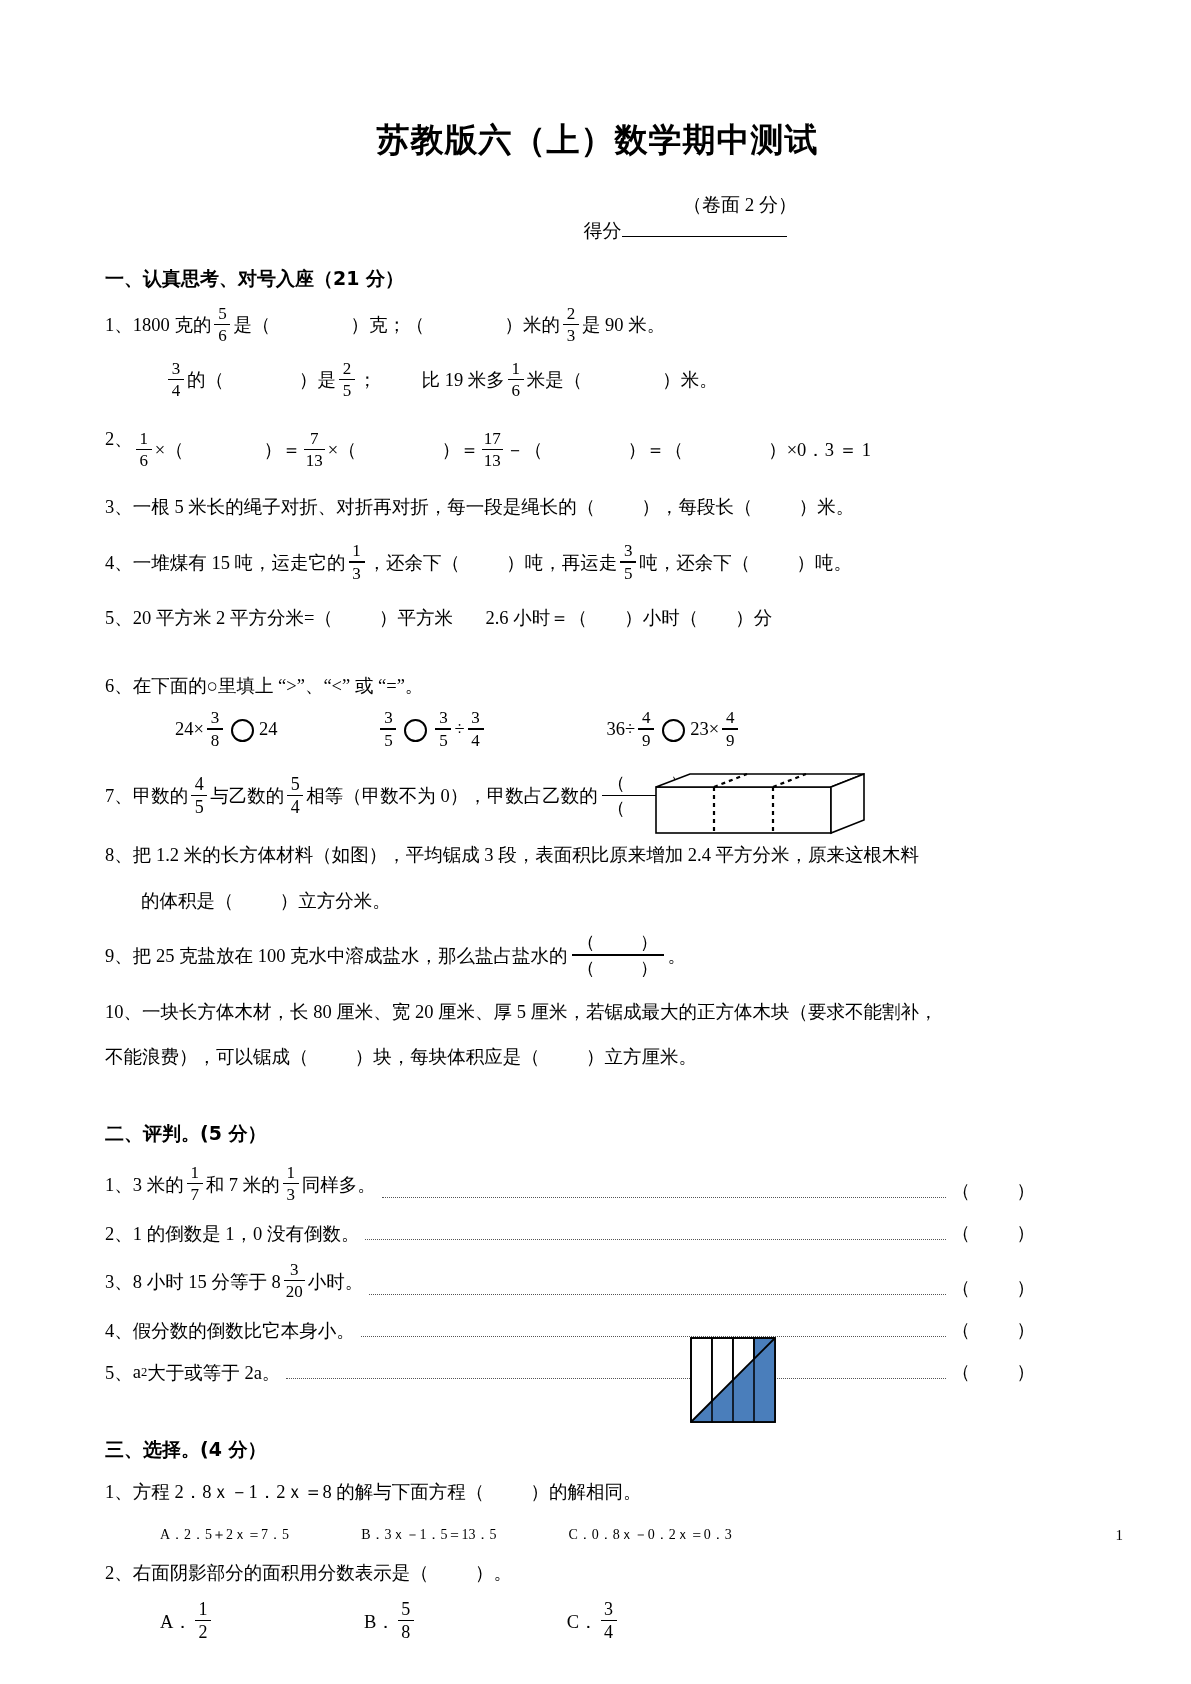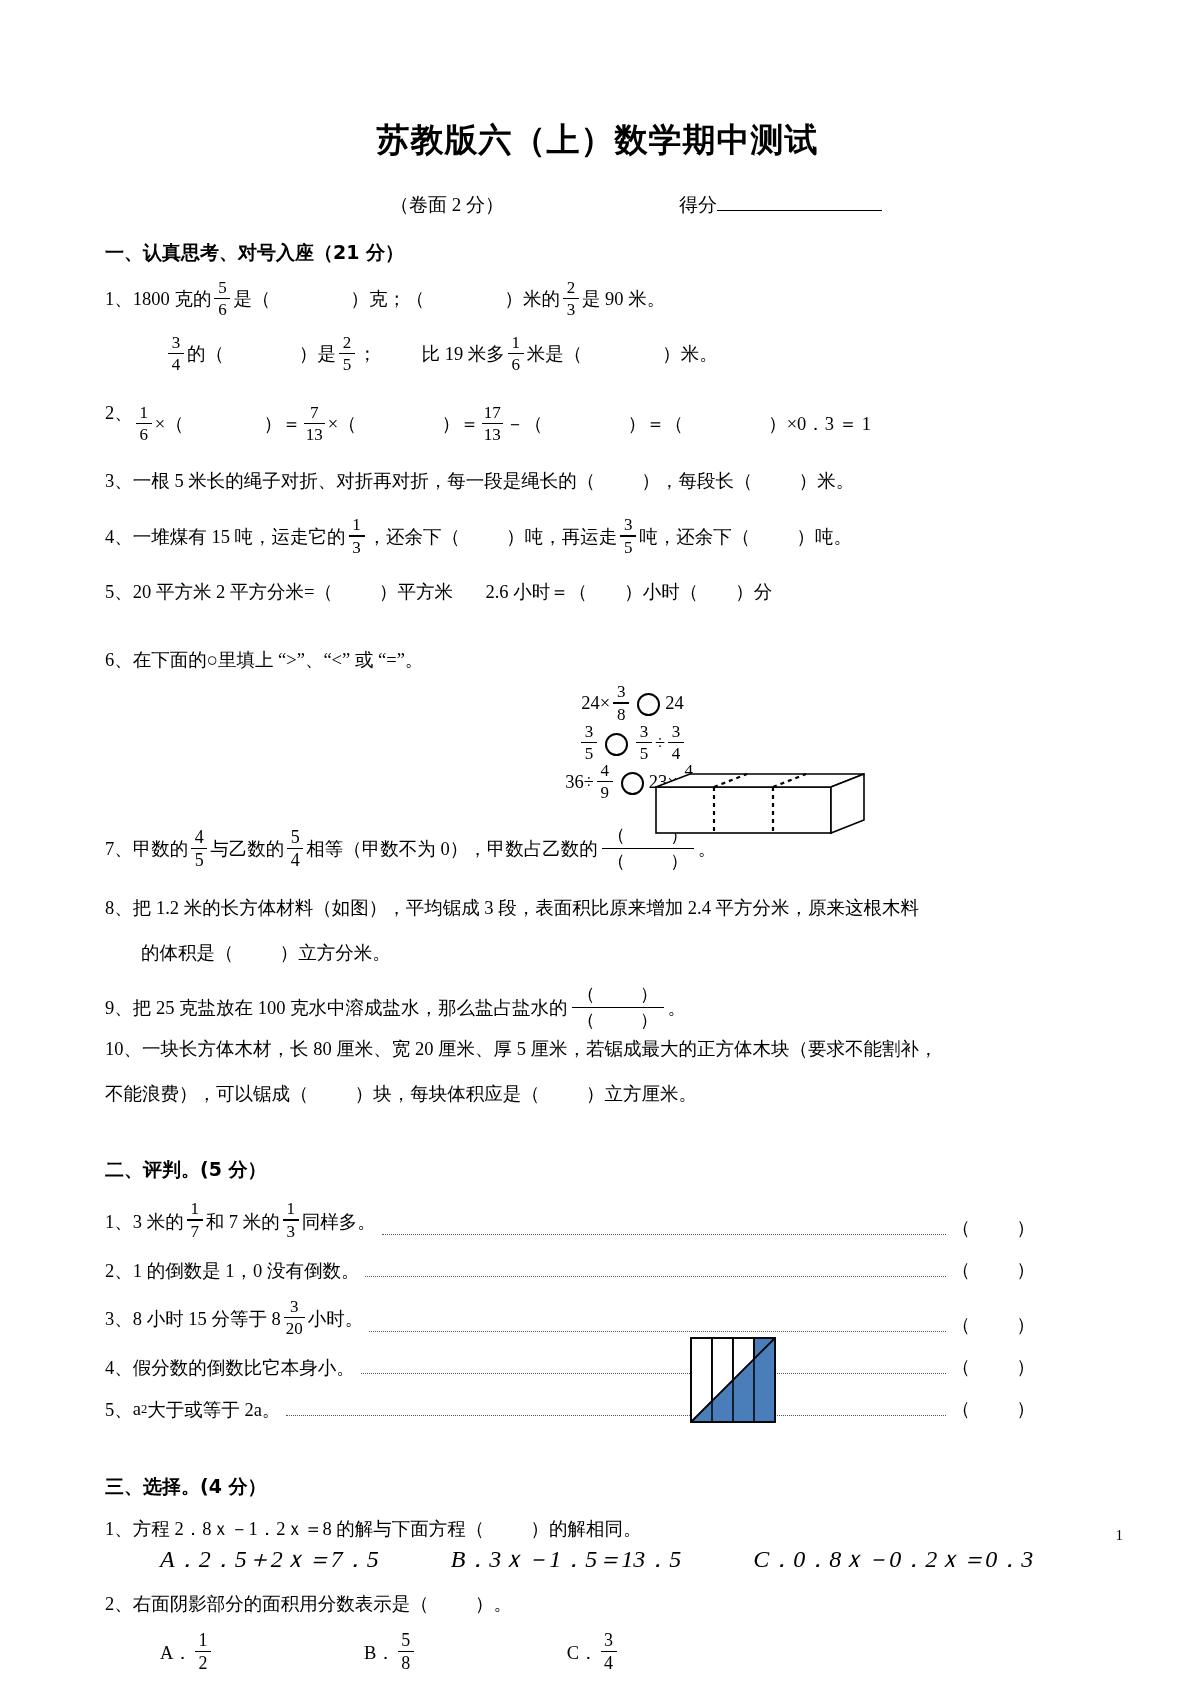--- a/index.html
+++ b/index.html
@@ -35,20 +35,21 @@
     letter-spacing: 1px;
     margin-top: 108px;
     margin-bottom: 0;
     line-height: 1.2;
   }
   .subtitle-row {
     display: flex;
     align-items: center;
     margin-top: 32px;
     font-size: 19px;
+    flex-direction: column;
   }
   .subtitle-left {
     margin-left: 285px;
   }
   .subtitle-right {
     margin-left: 175px;
     white-space: nowrap;
   }
   .score-blank {
     display: inline-block;
@@ -143,21 +144,20 @@
     top: 1px;
   }
 
   
   .compare-row {
     display: flex;
     align-items: center;
     margin-top: 10px;
     font-size: 18.5px;
     padding-left: 70px;
-    flex-direction: column;
   }
   .compare-item {
     display: flex;
     align-items: center;
     white-space: nowrap;
   }
   .gap1 { width: 100px; }
   .gap2 { width: 120px; }
 
   
@@ -181,23 +181,23 @@
   }
   .judge-paren {
     white-space: pre;
     padding-bottom: 1px;
   }
   .spacer-right { width: 55px; }
 
   
   .choice-row {
     display: flex;
-    font-size: 24px;
+    font-size: 14px;
+    margin-top: 20px;
     padding-left: 55px;
-    font-style: italic;
   }
   .choice-item { white-space: nowrap; }
   .choice-item.c2 { margin-left: 72px; }
   .choice-item.c3 { margin-left: 72px; }
 
   .choice-row-frac {
     display: flex;
     align-items: center;
     font-size: 18.5px;
     margin-top: 14px;
@@ -465,21 +465,21 @@
         <span class="txt">把 25 克盐放在 100 克水中溶成盐水，那么盐占盐水的</span>
         <span class="frac-paren">
           <span class="pp">（          ）</span>
           <span class="bar"></span>
           <span class="pp">（          ）</span>
         </span>
         <span class="txt">。</span>
       </span>
     </div>
 
-    <div class="q" style="margin-top:4px">
+    <div class="q" style="margin-top:20px">
       <span class="q-num">10、</span>
       <span class="txt">一块长方体木材，长 80 厘米、宽 20 厘米、厚 5 厘米，若锯成最大的正方体木块（要求不能割补，</span>
     </div>
     <div class="q" style="margin-top:18px">
       <span class="txt">不能浪费），可以锯成（          ）块，每块体积应是（          ）立方厘米。</span>
     </div>
 
     <div class="section-header" style="margin-top:50px">二、评判。(5 分）</div>
 
     <div class="judge" style="margin-top:18px">

